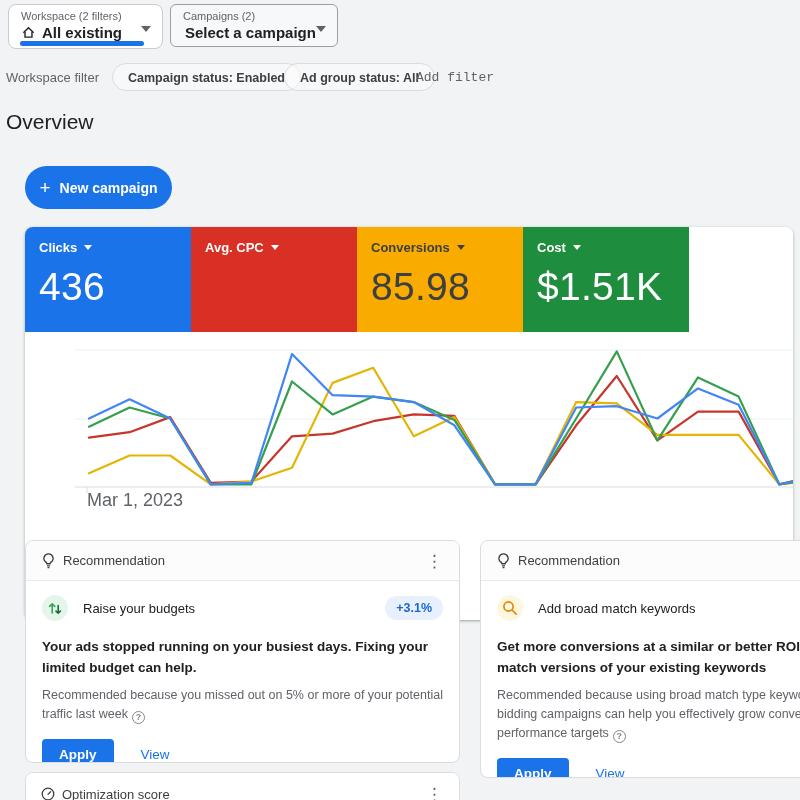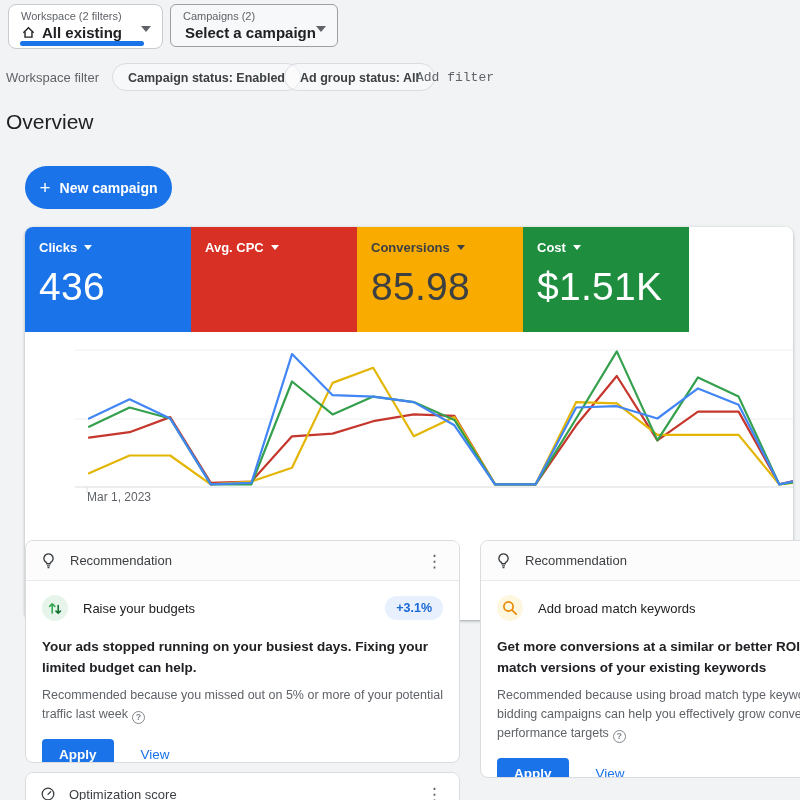--- a/index.html
+++ b/index.html
@@ -30,28 +30,28 @@
   .plus{font-size:19px;font-weight:normal;line-height:1;}
 
   
   .big-card{left:25px;top:227px;width:768px;height:393px;background:#fff;border-radius:8px;box-shadow:0 1px 2px rgba(60,64,67,.3),0 1px 3px 1px rgba(60,64,67,.12);overflow:hidden;}
   .metric-band{display:flex;height:105px;}
   .metric{width:166px;box-sizing:border-box;padding:13px 0 0 14px;}
   .metric-label{display:flex;align-items:center;gap:7px;font-size:13px;font-weight:bold;}
   .metric-value{font-size:39px;margin-top:10px;letter-spacing:.3px;}
   .metric-fill{flex:1;background:#fff;}
   .chart-wrap{position:absolute;left:0;top:105px;width:768px;height:170px;}
-  .chart-xlabel{position:absolute;left:62px;top:263px;font-size:12px;color:#5f6368;}
+  .chart-xlabel{position:absolute;left:62px;top:263px;font-size:18px;color:#5f6368;}
 
   
   .rec-card{background:#fff;border:1px solid #dadce0;border-radius:8px;box-sizing:border-box;overflow:hidden;}
   .rec1{left:25px;top:540px;width:435px;height:223px;}
   .rec2{left:480px;top:540px;width:455px;height:238px;}
   .opt{left:25px;top:772px;width:435px;height:55px;}
-  .rec-header{height:39px;display:flex;align-items:center;gap:13px;padding:0 14px;border-bottom:1px solid #e8eaed;background:#fcfcfd;position:relative;}
+  .rec-header{height:39px;display:flex;align-items:center;gap:6px;padding:0 14px;border-bottom:1px solid #e8eaed;background:#fcfcfd;position:relative;}
   .rec-header-title{font-size:13px;color:#3c4043;}
   .kebab{position:absolute;right:8px;top:50%;transform:translateY(-50%);font-size:17px;color:#5f6368;padding:2px 8px;cursor:pointer;}
   .rec-body{padding:14px 16px 0 16px;}
   .rec-row{display:flex;align-items:center;gap:15px;}
   .icon-circle{width:26px;height:26px;border-radius:50%;display:flex;align-items:center;justify-content:center;flex:none;}
   .circle-green{background:#e6f4ea;}
   .circle-amber{background:#fef7e0;}
   .rec-item-label{font-size:13px;color:#202124;}
   .badge{margin-left:auto;background:#e8f0fe;color:#1967d2;font-size:12.5px;font-weight:bold;padding:5px 11px;border-radius:14px;}
   .rec-title{margin-top:15px;font-size:13.5px;font-weight:bold;color:#202124;line-height:21px;}

